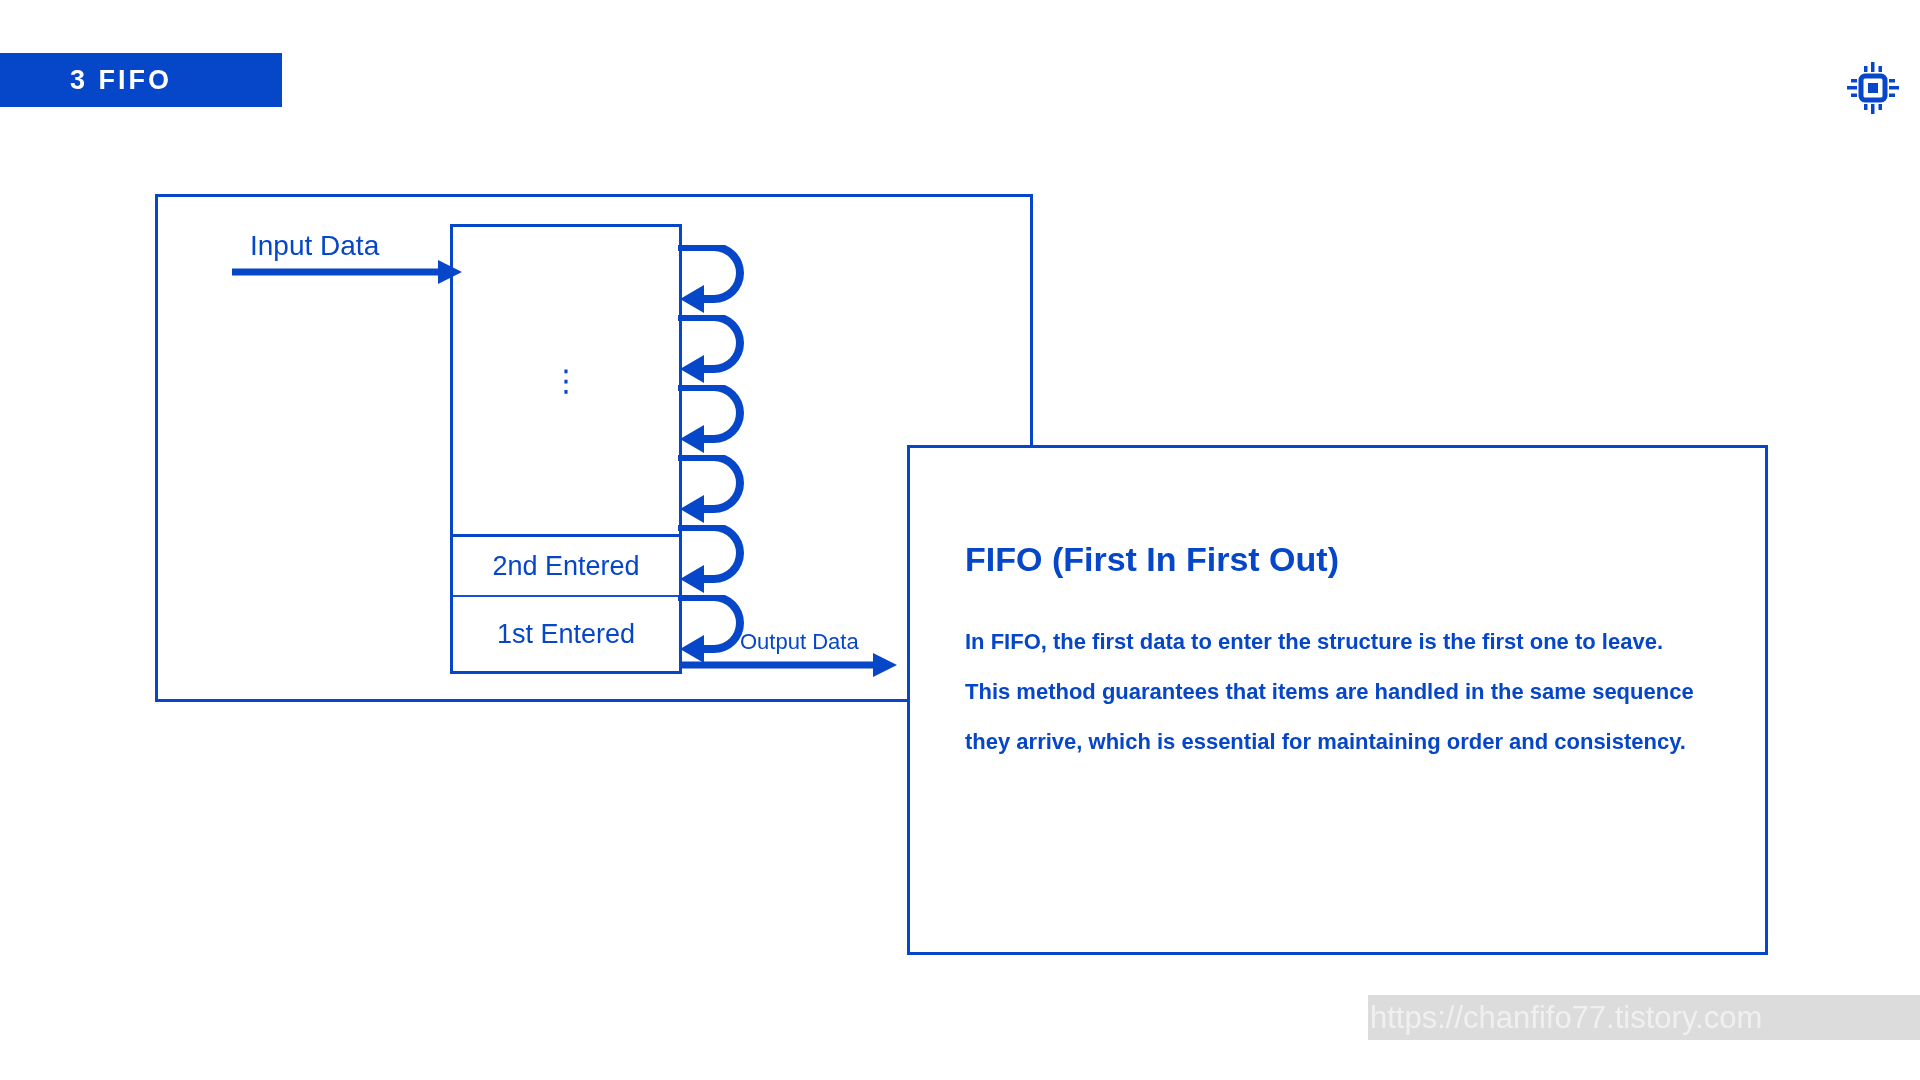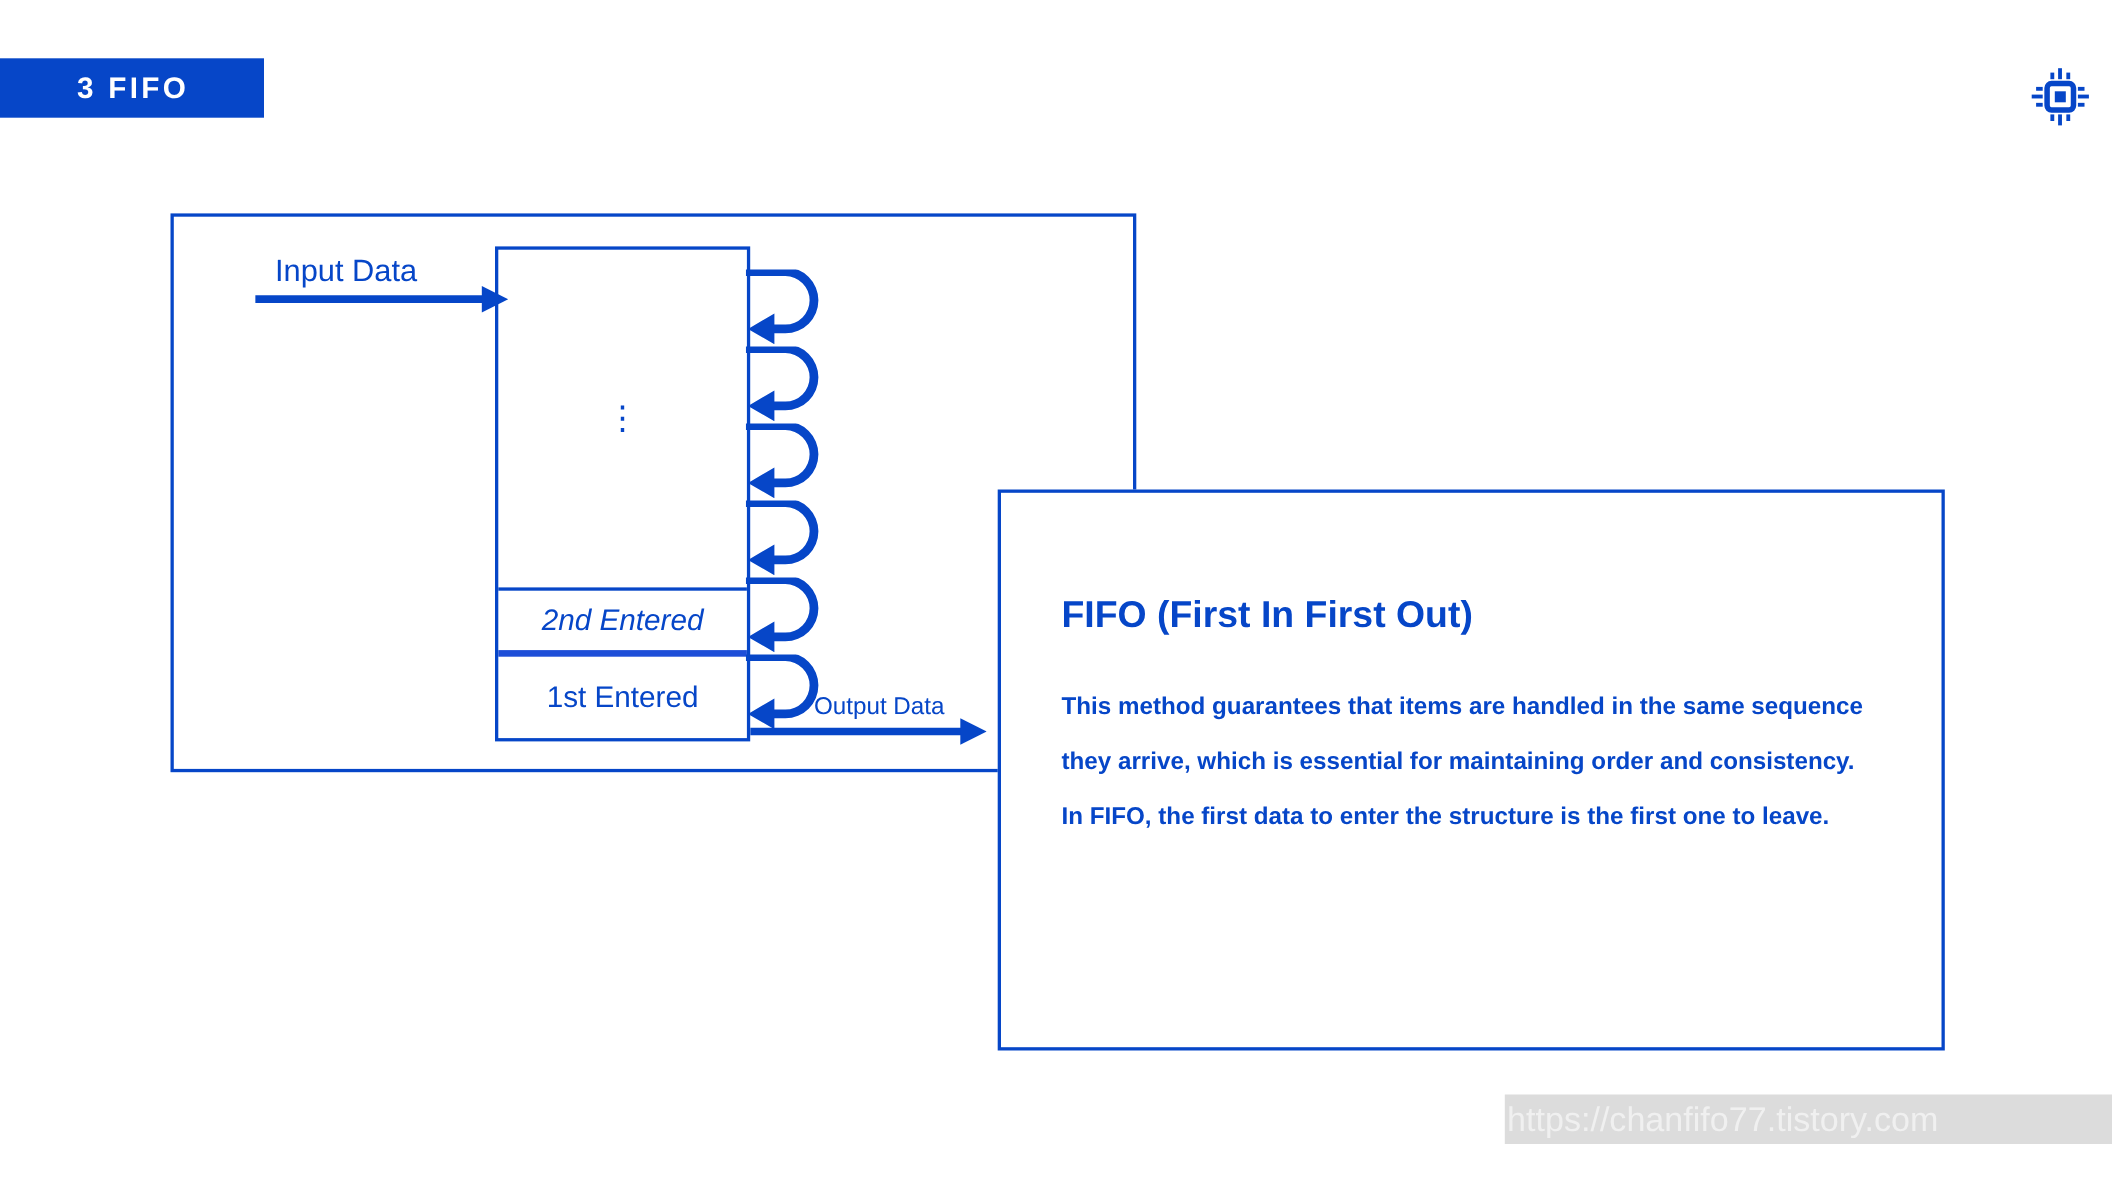--- a/index.html
+++ b/index.html
@@ -13,21 +13,21 @@
     position: relative;
     overflow: hidden;
     font-family: "Liberation Sans", sans-serif;
   }
 
   
   #title-banner {
     position: absolute;
     left: 0;
     top: 53px;
-    width: 240px;
+    width: 282px;
     height: 54px;
     background: #0646c8;
     display: flex;
     align-items: center;
   }
   #title-banner .title-text {
     color: #ffffff;
     font-size: 27px;
     font-weight: bold;
     letter-spacing: 3px;
@@ -102,22 +102,21 @@
     position: relative;
   }
   .queue-cell.middle .ellipsis-vertical {
     font-size: 30px;
     line-height: 1;
     letter-spacing: 0;
     color: #0646c8;
   }
   .queue-cell.second {
     height: 60px;
-    border-bottom: 6px solid #1d4ed8;
-    font-style: italic;
+    border-bottom: 2px solid #1d4ed8;
   }
   .queue-cell.first {
     height: 74px;
     align-items: center;
   }
 
   
   #uturn-arrows {
     position: absolute;
     left: 678px;
@@ -281,19 +280,19 @@
 <div id="output-arrow-group">
   <span id="output-label">Output Data</span>
   <svg width="215" height="40" viewBox="0 0 215 40" aria-hidden="true">
     <line x1="0" y1="20" x2="193" y2="20" stroke="#0646c8" stroke-width="7"></line>
     <polygon points="191,8 215,20 191,32" fill="#0646c8"></polygon>
   </svg>
 </div>
 
 <div id="info-panel">
   <h2 id="info-heading">FIFO (First In First Out)</h2>
+  <p class="info-paragraph">In FIFO, the first data to enter the structure is the first one to leave.</p>
   <p class="info-paragraph">This method guarantees that items are handled in the same sequence they arrive, which is essential for maintaining order and consistency.</p>
-  <p class="info-paragraph">In FIFO, the first data to enter the structure is the first one to leave.</p>
 </div>
 
 <div id="watermark">
   <span class="watermark-text">https://chanfifo77.tistory.com</span>
 </div>
 
 </body></html>

